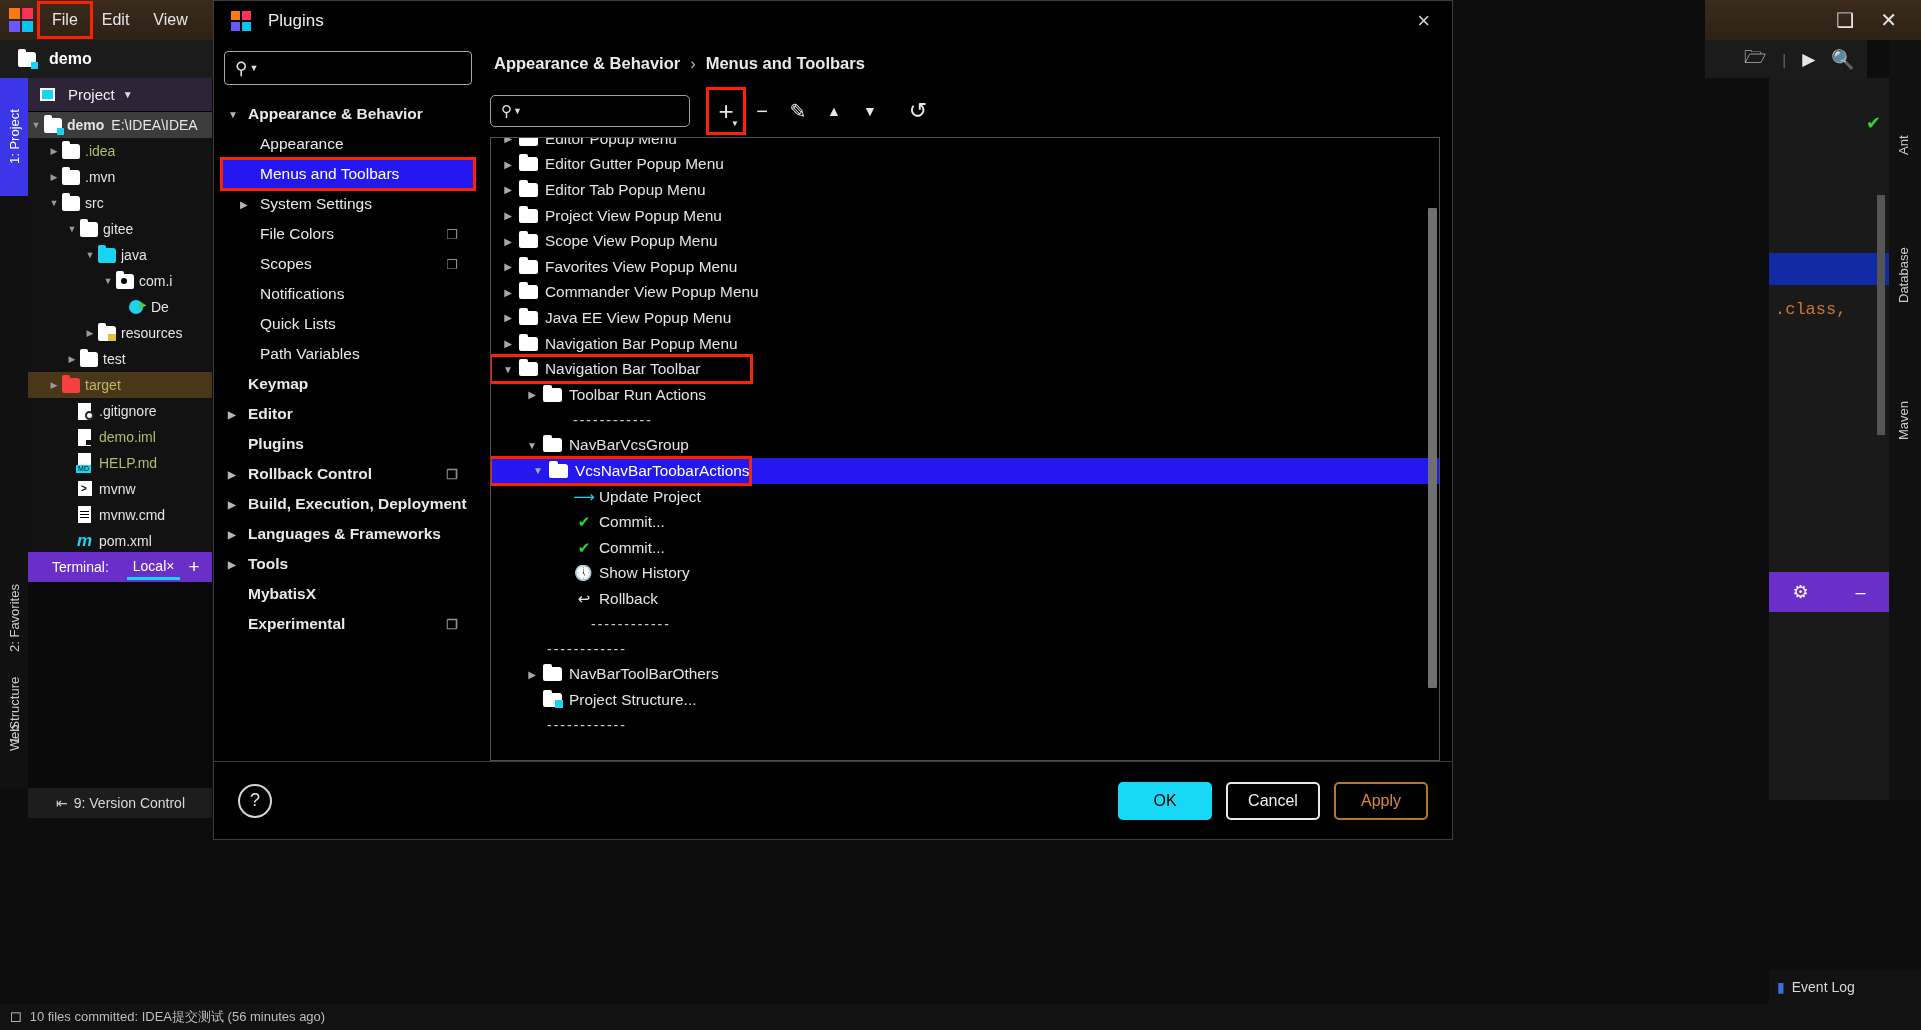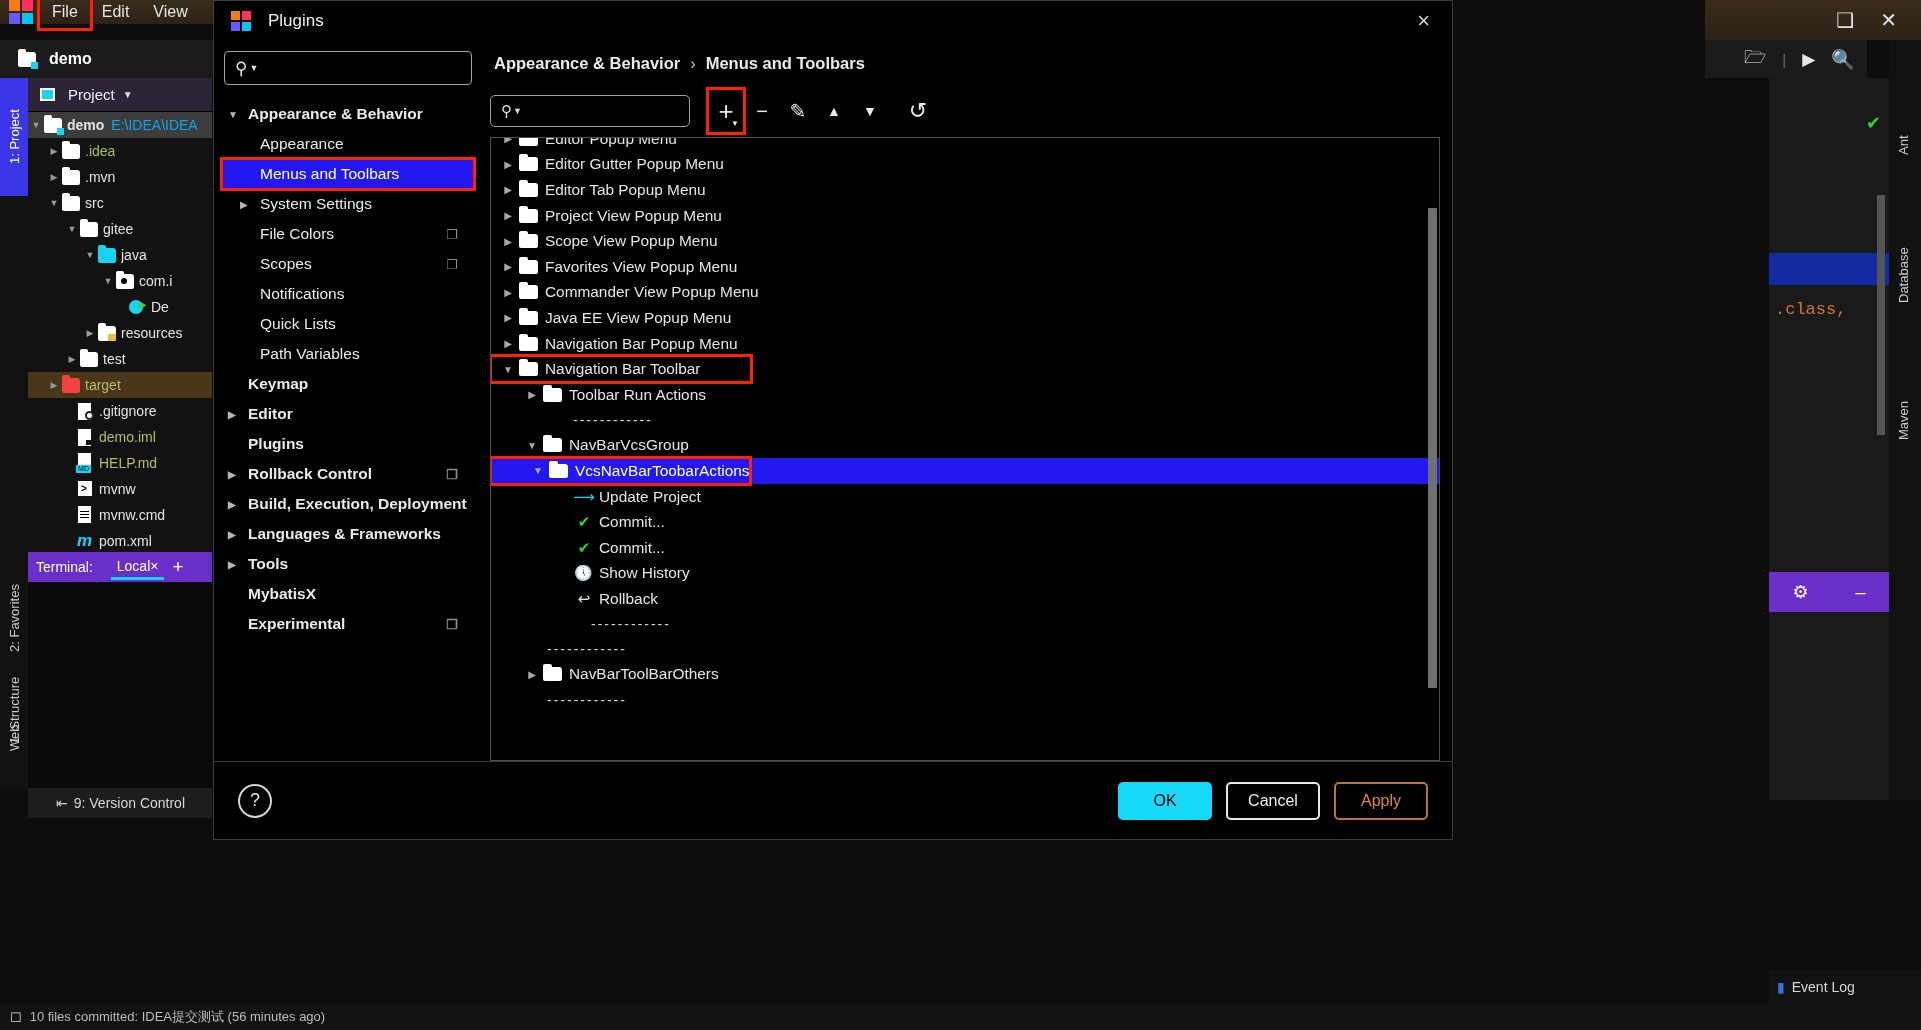--- a/index.html
+++ b/index.html
@@ -6,21 +6,21 @@
   * { box-sizing: border-box; margin:0; padding:0; }
   html,body {
     width:1921px; height:1030px; overflow:hidden;
     background:#000; color:#d8d8d8;
     font-family:"Liberation Sans", sans-serif; font-size:15px;
   }
   #root { position:relative; width:1921px; height:1030px; background:#0d0d0d; }
 
   
   .ide-menubar {
-    position:absolute; left:0; top:0; width:268px; height:24px;
+    position:absolute; left:0; top:0; width:268px; height:40px;
     background:linear-gradient(180deg,#3a2b1c,#2e2215);
     display:flex; align-items:center; gap:0px; padding-left:4px;
   }
   .ide-logo { width:26px; height:26px; position:relative; margin:0 6px 0 4px;}
   .ide-logo .q1{position:absolute;left:1px;top:1px;width:11px;height:11px;background:#f97a12;}
   .ide-logo .q2{position:absolute;right:1px;top:1px;width:11px;height:11px;background:#fe315d;}
   .ide-logo .q3{position:absolute;left:1px;bottom:1px;width:11px;height:11px;background:#6b57ff;}
   .ide-logo .q4{position:absolute;right:1px;bottom:1px;width:11px;height:11px;background:#07c3f2;}
   .menu-item { padding:7px 12px; color:#e6e6e6; font-size:16px; }
   .menu-hl { outline:3px solid #ff2200; }
@@ -51,26 +51,26 @@
   .arrow { width:16px; text-align:center; color:#9a9a9a; font-size:9px; flex:none;}
   .ico { width:18px; height:15px; flex:none; margin-right:5px; position:relative; }
   .f-white{background:#fff;border-radius:1px 3px 2px 2px;}
   .f-white:before{content:"";position:absolute;left:0;top:-3px;width:8px;height:4px;background:#fff;border-radius:2px 2px 0 0;}
   .f-cyan{background:#19d3f3;border-radius:1px 3px 2px 2px;}
   .f-cyan:before{content:"";position:absolute;left:0;top:-3px;width:8px;height:4px;background:#19d3f3;border-radius:2px 2px 0 0;}
   .f-red{background:#f64040;border-radius:1px 3px 2px 2px;}
   .f-red:before{content:"";position:absolute;left:0;top:-3px;width:8px;height:4px;background:#f64040;border-radius:2px 2px 0 0;}
   .badge-cy{position:absolute;right:-2px;bottom:-2px;width:7px;height:7px;background:#19d3f3;}
   .fname { overflow:hidden; }
-  .c-green{color:#a5c261;} .c-orange{color:#0ea5e9;} .c-white{color:#e4e4e4;} .c-olive{color:#b5bd68;}
+  .c-green{color:#a5c261;} .c-orange{color:#e5e5e5;} .c-white{color:#e4e4e4;} .c-olive{color:#b5bd68;}
 
   
   .term-panel { position:absolute; left:28px; top:552px; width:184px; height:236px; background:#0a0a0a;}
   .term-head { height:30px; background:#6a2ec9; display:flex; align-items:center; font-size:14px; color:#fff;}
-  .term-head .t1 { padding-left:8px; }
+  .term-head .t1 { padding-left:24px; }
   .term-tab { margin-left:18px; padding:4px 6px 3px; border-bottom:3px solid #19d3f3; display:flex; align-items:center;}
   .term-body { font-family:"Liberation Mono", monospace; font-size:15px; color:#e0e0e0; padding:8px 6px; line-height:1.85; white-space:nowrap; overflow:hidden;}
   .term-body a { color:#3ba2ff; text-decoration:underline; }
 
   
   .vc-bar { position:absolute; left:28px; top:788px; width:184px; height:30px; background:#1d1d1d; display:flex; align-items:center; gap:6px; padding-left:28px; font-size:14px; }
   .status-bar { position:absolute; left:0; bottom:0; width:1921px; height:26px; background:#121212; display:flex; align-items:center; gap:8px; padding-left:10px; font-size:13px; color:#bdbdbd;}
 
   
   .win-ctrl { position:absolute; right:0; top:0; width:216px; height:40px; background:linear-gradient(180deg,#3a2b1c,#2e2215); display:flex; align-items:center; justify-content:flex-end; gap:26px; padding-right:24px; }
@@ -606,20 +606,24 @@
                 <span class="dash">------------</span>
               </div>
             <div class="trow" style="padding-left:56px;height:25px">
                 <span class="dash">------------</span>
               </div>
             <div class="trow" style="padding-left:30px">
                 <span class="tri">▶</span>
                 <span class="folder"></span>
                 <span>NavBarToolBarOthers</span>
               </div>
+            <div class="trow" style="padding-left:52px">
+                <span class="folder struct"></span>
+                <span>Project Structure...</span>
+              </div>
             <div class="trow" style="padding-left:56px;height:25px">
                 <span class="dash">------------</span>
               </div>
 
           </div>
           <div class="vscroll"></div>
         </div>
       </div>
     </div>
 

